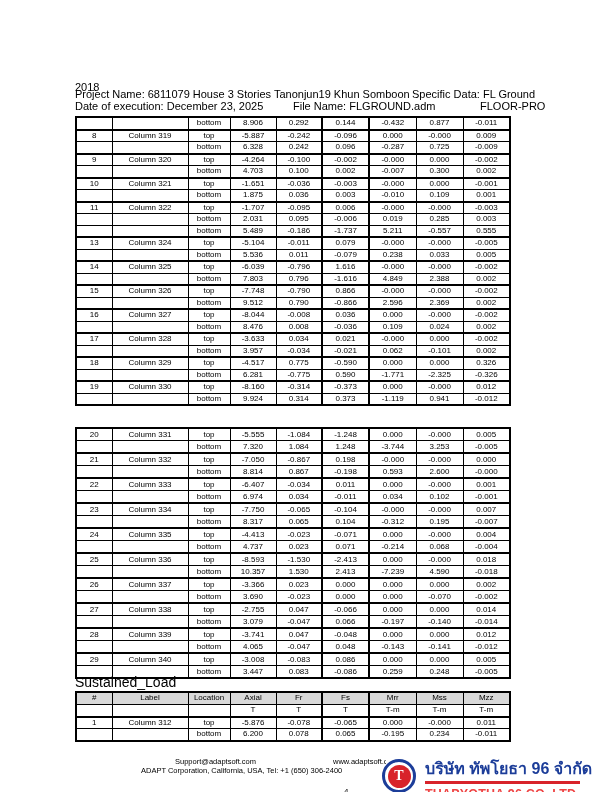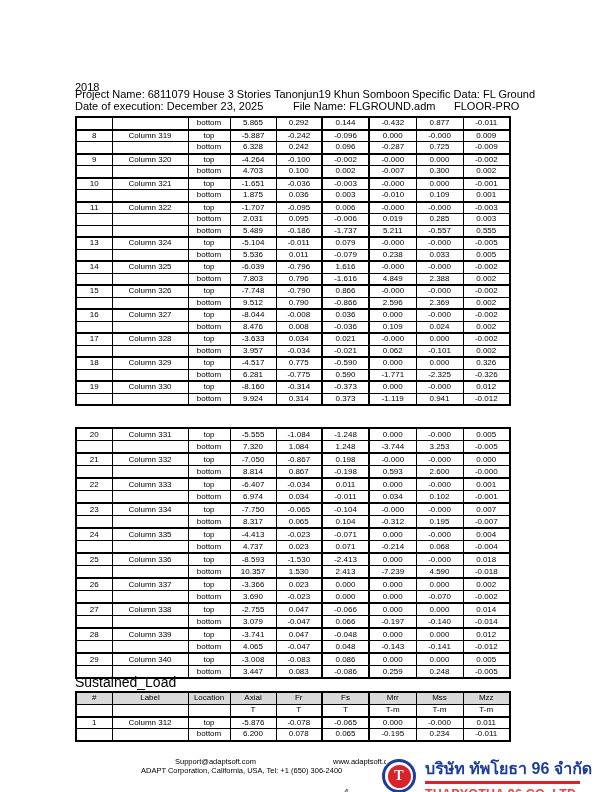--- a/index.html
+++ b/index.html
@@ -48,42 +48,42 @@
 </head>
 <body>
 
 <div class="abs hdr" style="left:75px;top:26px;">
   <span class="abs" style="left:0;top:0;">Project Name: 6811079 House 3 Stories Tanonjun19 Khun Somboon</span>
   <span class="abs" style="left:337px;top:0;">Specific Data: FL Ground</span>
 </div>
 <div class="abs hdr" style="left:75px;top:38px;">
   <span class="abs" style="left:0;top:0;">Date of execution: December 23, 2025</span>
   <span class="abs" style="left:218px;top:0;">File Name: FLGROUND.adm</span>
-  <span class="abs" style="left:379px;top:0;">FLOOR-PRO</span>
+  <span class="abs" style="left:405px;top:0;">FLOOR-PRO</span>
 </div>
 <div class="abs hdr" style="left:75px;top:50px;">2018</div>
 
 <table class="rep t1 abs" style="left:75px;top:85px;">
   <colgroup>
     <col style="width:36px">
       <col style="width:76px">
       <col style="width:42px">
     <col style="width:46px">
       <col style="width:46px">
       <col style="width:47px">
     <col style="width:47px">
       <col style="width:47px">
       <col style="width:47px">
   </colgroup>
   <tbody>
       <tr>
         <td></td>
         <td></td>
         <td>bottom</td>
-        <td>5.865</td>
+        <td>8.906</td>
         <td>0.292</td>
         <td>0.144</td>
         <td>-0.432</td>
         <td>0.877</td>
         <td>-0.011</td>
       </tr>
       <tr class="grp">
         <td>8</td>
         <td>Column 319</td>
         <td>top</td>

